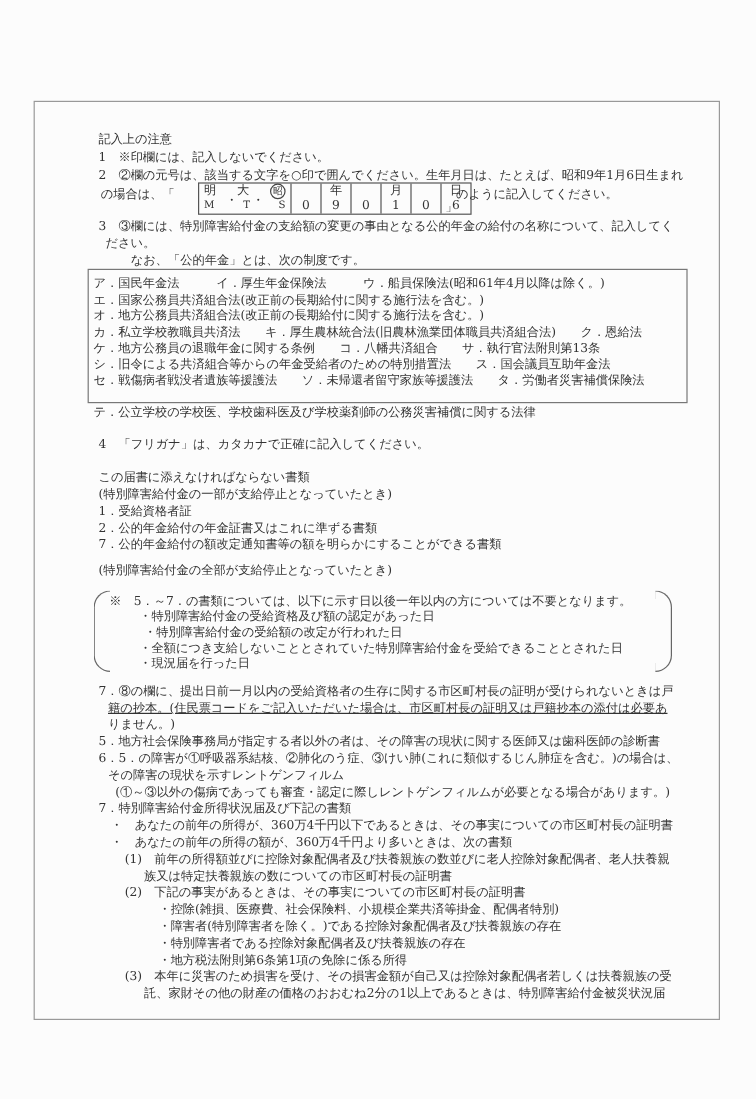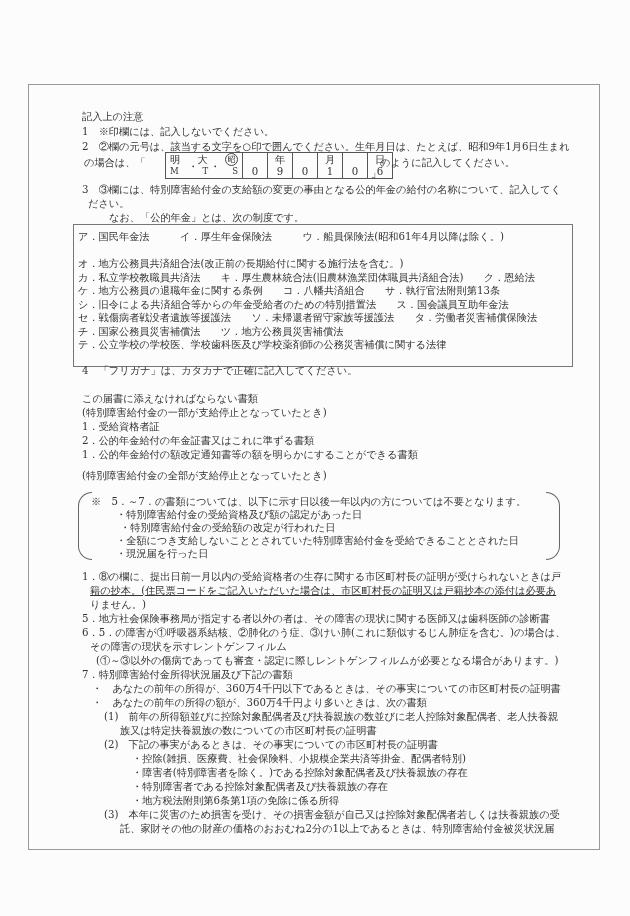--- a/index.html
+++ b/index.html
@@ -2,21 +2,21 @@
 <html><head>
 <meta charset="utf-8">
 <style>
   html, body { margin: 0; padding: 0; }
   body {
     width: 630px; height: 916px; background: #fcfcfc; position: relative; overflow: hidden;
     font-family: "DejaVu Serif", "Liberation Serif", serif; color: #333; font-size: 10.2px;
   }
   .frame { position: absolute; left: 28px; top: 84px; width: 572px; height: 766px; border: 1px solid #999; box-sizing: border-box; }
   .abs { position: absolute; white-space: nowrap; line-height: 13px; }
-  .pbox { position: absolute; left: 73px; top: 224px; width: 500px; height: 143px; border: 1px solid #777; box-sizing: border-box; }
+  .pbox { position: absolute; left: 73px; top: 224px; width: 500px; height: 112px; border: 1px solid #777; box-sizing: border-box; }
   .pbox .row { position: absolute; left: 4px; white-space: nowrap; line-height: 13px; }
   .datebox { position: absolute; left: 165px; top: 152px; height: 27px; border: 1px solid #555; display: flex; box-sizing: border-box; }
   .datebox .era { width: 76px; border-right: 1px solid #555; position: relative; }
   .datebox .cell { width: 24px; border-right: 1px solid #555; position: relative; text-align: center; }
   .datebox .cell:last-child { border-right: none; }
   .datebox .top { position: absolute; top: 0; left: 0; right: 0; line-height: 13px; }
   .datebox .bot { position: absolute; bottom: 0; left: 0; right: 0; line-height: 13px; }
   .circled { display: inline-block; width: 11px; height: 11px; border: 1px solid #444; border-radius: 50%; line-height: 11px; font-size: 8px; text-align: center; }
   .bracket { position: absolute; left: 78px; top: 492px; width: 482px; height: 70px; }
   .bracket .lb, .bracket .rb { position: absolute; top: 0; width: 14px; height: 68px; border: 1px solid #666; box-sizing: border-box; }
@@ -75,49 +75,49 @@
 </div>
 <div class="abs" style="left:371px;top:167px;">」</div>
 <div class="abs" style="left:380px;top:156px;">のように記入してください。</div>
 
 <div class="abs" style="left:82px;top:183px;">3　③欄には、特別障害給付金の支給額の変更の事由となる公的年金の給付の名称について、記入してく</div>
 <div class="abs" style="left:88px;top:197px;">ださい。</div>
 <div class="abs" style="left:109px;top:211px;">なお、「公的年金」とは、次の制度です。</div>
 
 <div class="pbox">
   <div class="row" style="top:5px;">ア．国民年金法　　　イ．厚生年金保険法　　　ウ．船員保険法(昭和61年4月以降は除く。)</div>
+  <div class="row" style="top:18.5px;">エ．国家公務員共済組合法(改正前の長期給付に関する施行法を含む。)</div>
   <div class="row" style="top:32px;">オ．地方公務員共済組合法(改正前の長期給付に関する施行法を含む。)</div>
   <div class="row" style="top:45.5px;">カ．私立学校教職員共済法　　キ．厚生農林統合法(旧農林漁業団体職員共済組合法)　　ク．恩給法</div>
   <div class="row" style="top:59px;text-align:right;">ケ．地方公務員の退職年金に関する条例　　コ．八幡共済組合　　サ．執行官法附則第13条</div>
   <div class="row" style="top:72.5px;">シ．旧令による共済組合等からの年金受給者のための特別措置法　　ス．国会議員互助年金法</div>
   <div class="row" style="top:86px;">セ．戦傷病者戦没者遺族等援護法　　ソ．未帰還者留守家族等援護法　　タ．労働者災害補償保険法</div>
-  <div class="row" style="top:99.5px;">チ．国家公務員災害補償法　　ツ．地方公務員災害補償法</div>
   <div class="row" style="top:113px;">テ．公立学校の学校医、学校歯科医及び学校薬剤師の公務災害補償に関する法律</div>
 </div>
 
 <div class="abs" style="left:82px;top:364px;">4　「フリガナ」は、カタカナで正確に記入してください。</div>
 
 <div class="abs" style="left:82px;top:392px;">この届書に添えなければならない書類</div>
 <div class="abs" style="left:82px;top:406px;">(特別障害給付金の一部が支給停止となっていたとき)</div>
 <div class="abs" style="left:82px;top:420px;">1．受給資格者証</div>
 <div class="abs" style="left:82px;top:434px;">2．公的年金給付の年金証書又はこれに準ずる書類</div>
-<div class="abs" style="left:82px;top:448px;">1．公的年金給付の額改定通知書等の額を明らかにすることができる書類</div>
+<div class="abs" style="left:82px;top:448px;">7．公的年金給付の額改定通知書等の額を明らかにすることができる書類</div>
 <div class="abs" style="left:82px;top:469px;">(特別障害給付金の全部が支給停止となっていたとき)</div>
 
 <div class="bracket">
   <div class="lb"></div>
   <div class="rb"></div>
   <div class="abs" style="left:13px;top:3px;">※　5．～7．の書類については、以下に示す日以後一年以内の方については不要となります。</div>
   <div class="abs" style="left:38px;top:16px;">・特別障害給付金の受給資格及び額の認定があった日</div>
   <div class="abs" style="left:42px;top:29px;">・特別障害給付金の受給額の改定が行われた日</div>
   <div class="abs" style="left:38px;top:42px;">・全額につき支給しないこととされていた特別障害給付金を受給できることとされた日</div>
   <div class="abs" style="left:38px;top:55px;">・現況届を行った日</div>
 </div>
 
-<div class="abs" style="left:82px;top:570px;">1．⑧の欄に、提出日前一月以内の受給資格者の生存に関する市区町村長の証明が受けられないときは戸</div>
+<div class="abs" style="left:82px;top:570px;">7．⑧の欄に、提出日前一月以内の受給資格者の生存に関する市区町村長の証明が受けられないときは戸</div>
 <div class="abs" style="left:90px;top:584px;text-decoration:underline;">籍の抄本。(住民票コードをご記入いただいた場合は、市区町村長の証明又は戸籍抄本の添付は必要あ</div>
 <div class="abs" style="left:90px;top:598px;">りません。)</div>
 <div class="abs" style="left:82px;top:612px;">5．地方社会保険事務局が指定する者以外の者は、その障害の現状に関する医師又は歯科医師の診断書</div>
 <div class="abs" style="left:82px;top:626px;">6．5．の障害が①呼吸器系結核、②肺化のう症、③けい肺(これに類似するじん肺症を含む。)の場合は、</div>
 <div class="abs" style="left:90px;top:640px;">その障害の現状を示すレントゲンフィルム</div>
 <div class="abs" style="left:96px;top:654px;">(①～③以外の傷病であっても審査・認定に際しレントゲンフィルムが必要となる場合があります。)</div>
 <div class="abs" style="left:82px;top:668px;">7．特別障害給付金所得状況届及び下記の書類</div>
 <div class="abs" style="left:92px;top:682px;">・　あなたの前年の所得が、360万4千円以下であるときは、その事実についての市区町村長の証明書</div>
 <div class="abs" style="left:92px;top:696px;">・　あなたの前年の所得の額が、360万4千円より多いときは、次の書類</div>
 <div class="abs" style="left:104px;top:710px;">(1)　前年の所得額並びに控除対象配偶者及び扶養親族の数並びに老人控除対象配偶者、老人扶養親</div>

